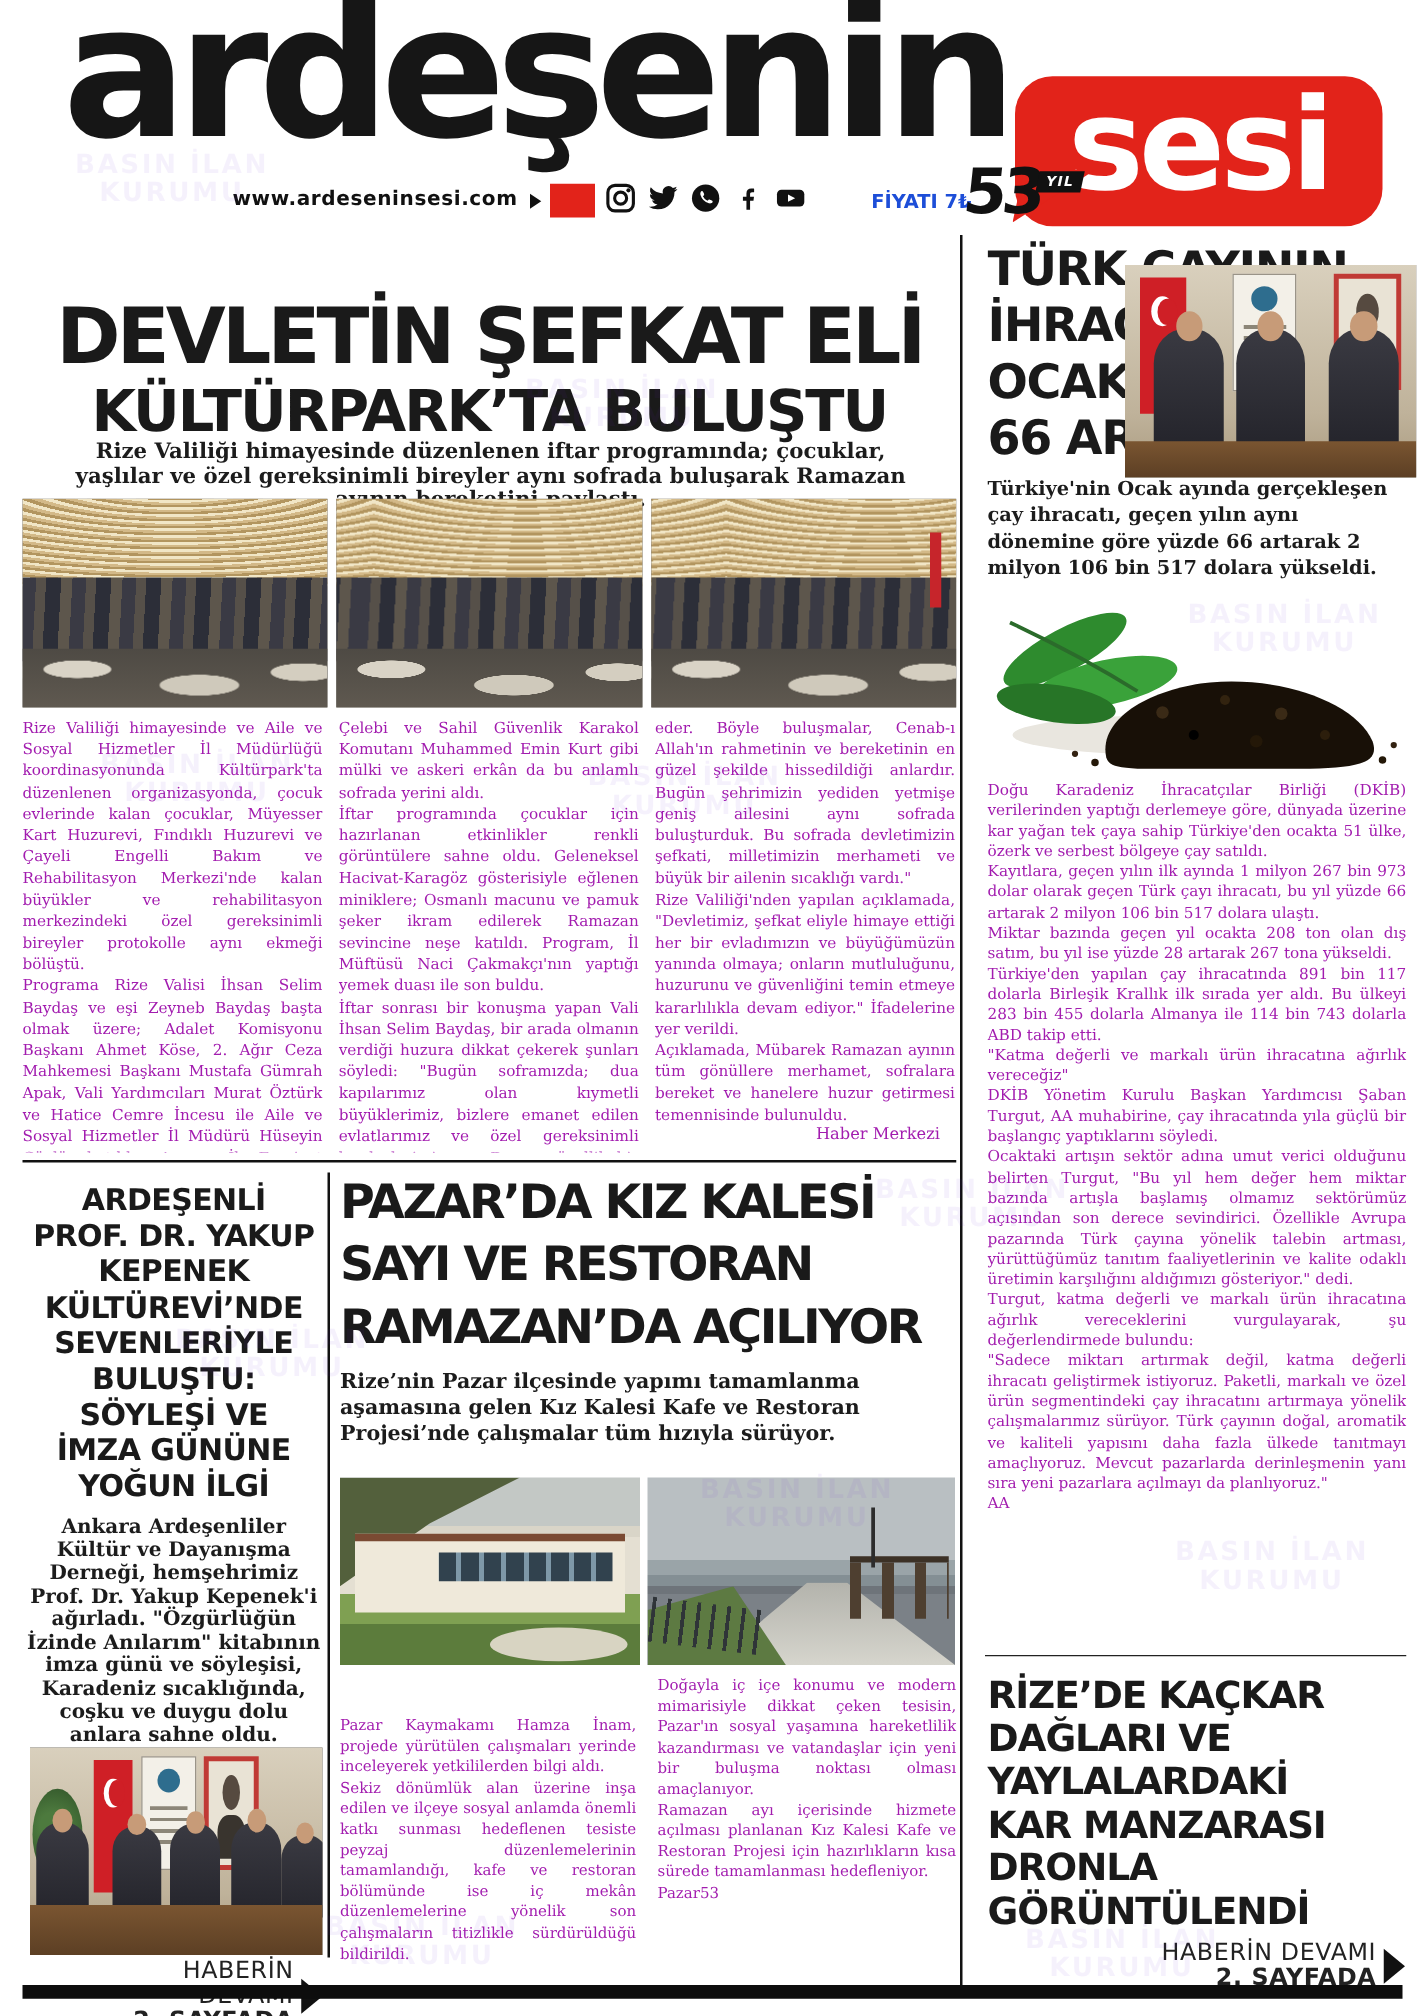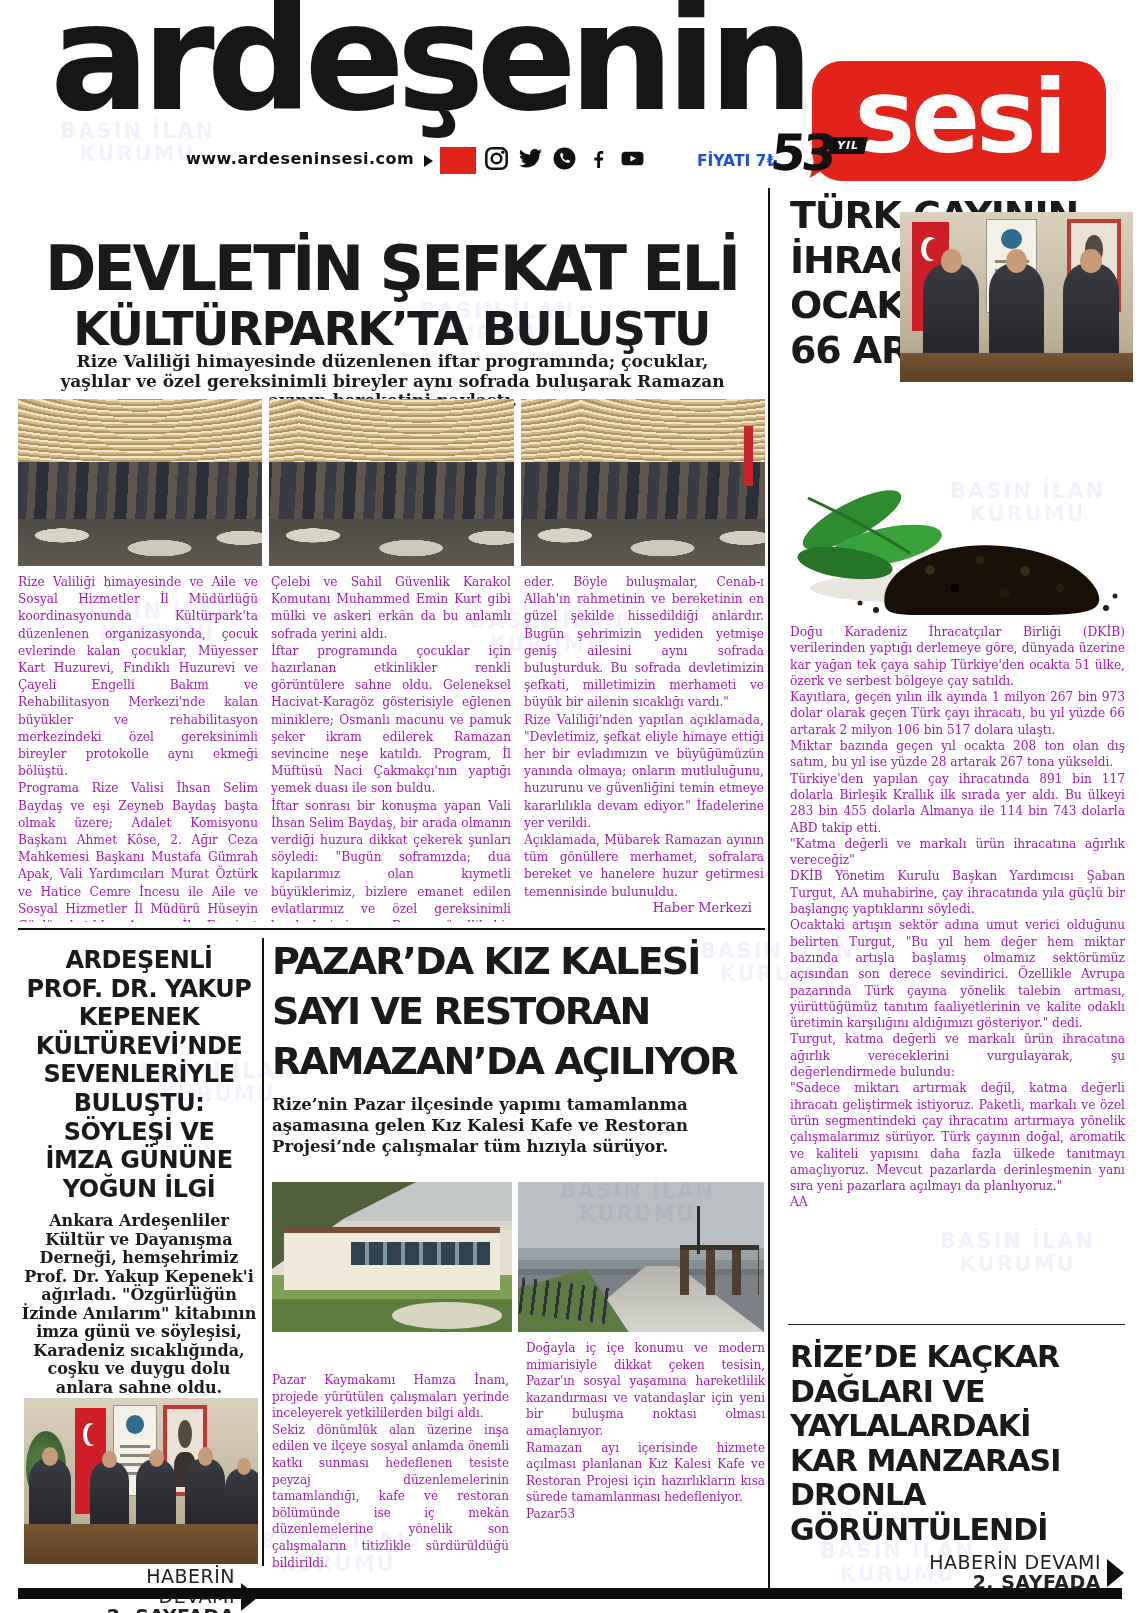--- a/index.html
+++ b/index.html
@@ -286,20 +286,21 @@
   <div class="abs serif lead-byline">Haber Merkezi</div>
 
   <div class="hrule" style="left:18px;top:928px;width:747px"></div>
   <div class="vrule" style="left:768px;top:188px;height:1400px"></div>
   <div class="vrule" style="left:262px;top:938px;height:628px"></div>
 
   <div class="abs sans-head tea-head prelines hid">TÜRK ÇAYININ
 İHRACATI
 OCAKTA YÜZDE
 66 ARTTI</div>
+  <div class="abs tea-stand">Türkiye'nin Ocak ayında gerçekleşen çay ihracatı, geçen yılın aynı dönemine göre yüzde 66 artarak 2 milyon 106 bin 517 dolara yükseldi.</div>
 
   <div class="photo abs tea-overlay-photo">
     <div class="pm-wall"></div>
     <div class="pm-flag">
         <i></i>
       </div>
     <div class="pm-banner"></div>
     <div class="pm-portrait"></div>
     <div class="pm-person" style="left:10%">
         <i></i>

